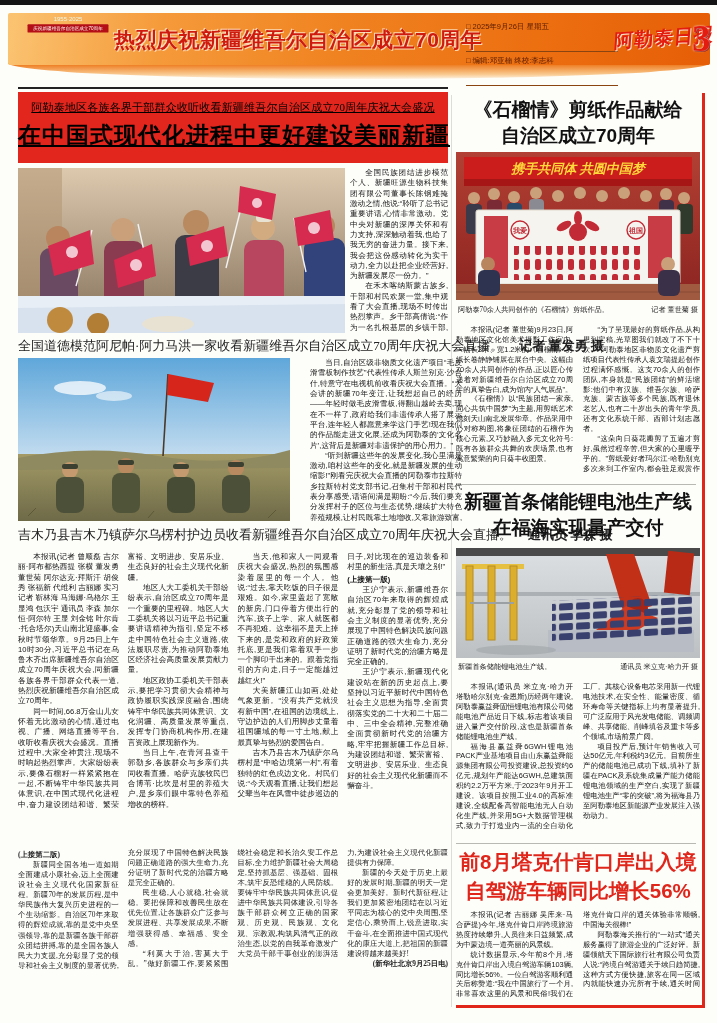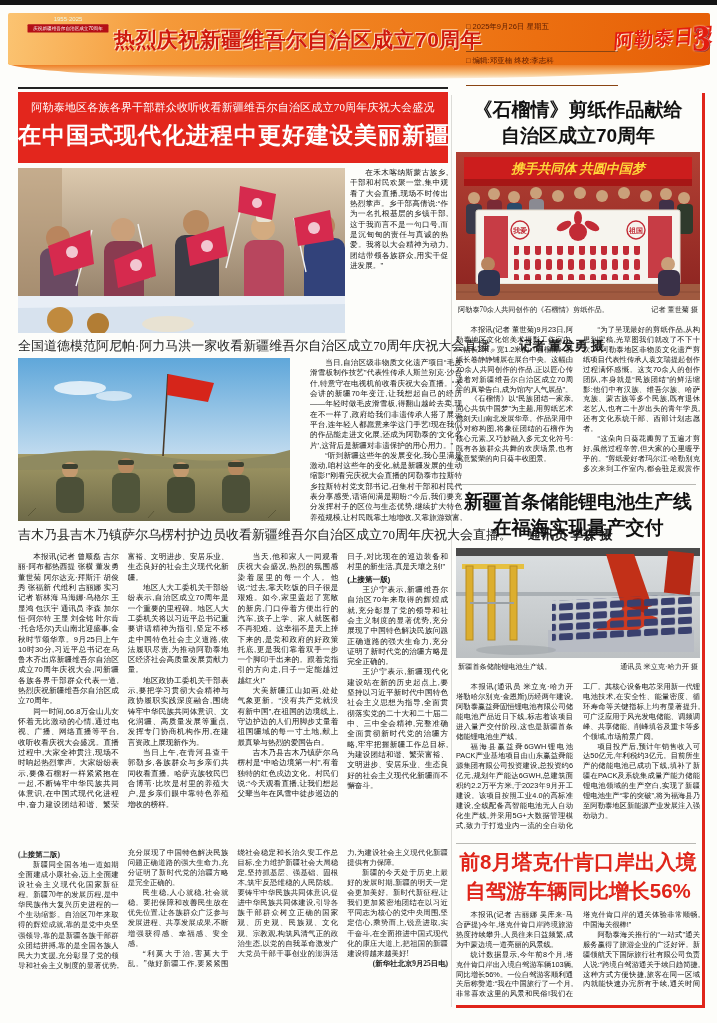--- a/index.html
+++ b/index.html
@@ -33,21 +33,21 @@
             font-family:"Liberation Serif","DejaVu Serif",serif;
             text-shadow:0 0 2px #ffffff,1px 1px 0 #8a0d05;}
   
   .left-top-rule{position:absolute;left:18px;top:87px;width:430px;height:2px;background:#222;}
   .divider-v{position:absolute;left:451px;top:95px;height:912px;width:1px;background:#dcdcd8;}
   .red-frame-r{position:absolute;left:702px;top:93px;width:3px;height:915px;background:#e0251a;}
   .red-frame-b{position:absolute;left:456px;top:1005px;width:249px;height:3px;background:#e0251a;}
   .sep-h{position:absolute;left:456px;width:240px;height:1px;background:#b9b9b4;}
   
   .headline-box{position:absolute;left:18px;top:92px;width:430px;height:71px;background:#e3261d;
-                text-align:center;color:#ffffff;}
+                text-align:center;color:#000000;text-decoration:underline;}
   .kicker{margin-top:8px;font-size:11px;letter-spacing:.2px;white-space:nowrap;
           font-family:"Liberation Serif","DejaVu Serif",serif;}
   .main-headline{margin-top:5px;font-size:23px;font-weight:bold;letter-spacing:1px;white-space:nowrap;}
   .photo{position:absolute;overflow:hidden;background:#ccc;}
   .photo svg{display:block;}
   .photo1{left:18px;top:168px;width:327px;height:165px;}
   .side1{left:350px;top:168px;width:98px;height:165px;}
   .photo2{left:18px;top:358px;width:272px;height:163px;}
   .side2{left:296px;top:358px;width:152px;height:163px;margin-left:14px;}
   .cap-line{position:absolute;left:18px;width:430px;text-align:center;font-size:13px;color:#222;
@@ -160,20 +160,21 @@
 
       <rect x="0" y="128" width="327" height="37" fill="#d7e2ee"></rect>
       <path d="M0,128 L327,128 L327,136 L0,140 Z" fill="#e8eef6"></path>
       <circle cx="42" cy="152" r="13" fill="#c08a3e"></circle>
         <circle cx="80" cy="156" r="11" fill="#b27d34"></circle>
       <ellipse cx="150" cy="156" rx="26" ry="8" fill="#e8e2d2"></ellipse>
     </svg>
   </div>
 
   <div class="bt side1">
+      <p>全国民族团结进步模范个人、新疆旺源生物科技集团有限公司董事长陈钢难掩激动之情,他说:“聆听了总书记重要讲话,心情非常激动。党中央对新疆的深厚关怀和有力支持,深深触动着我,也给了我无穷的奋进力量。接下来,我会把这份感动转化为实干动力,全力以赴把企业经营好,为新疆发展尽一份力。”</p>
       <p>在禾木喀纳斯蒙古族乡,干部和村民欢聚一堂,集中观看了大会直播,现场不时传出热烈掌声。乡干部高倩说:“作为一名扎根基层的乡镇干部,这于我而言不是一句口号,而是沉甸甸的责任与真诚的热爱。我将以大会精神为动力,团结带领各族群众,用实干促进发展。”</p>
     </div>
 
   <div class="cap-line" style="top:337px">
     <span>全国道德模范阿尼帕·阿力马洪一家收看新疆维吾尔自治区成立70周年庆祝大会直播。</span><span class="credit">记者 董发勇 摄</span>
   </div>
 
   <div class="photo photo2">
     <svg width="272" height="163" viewBox="0 0 272 163">
       <defs>

